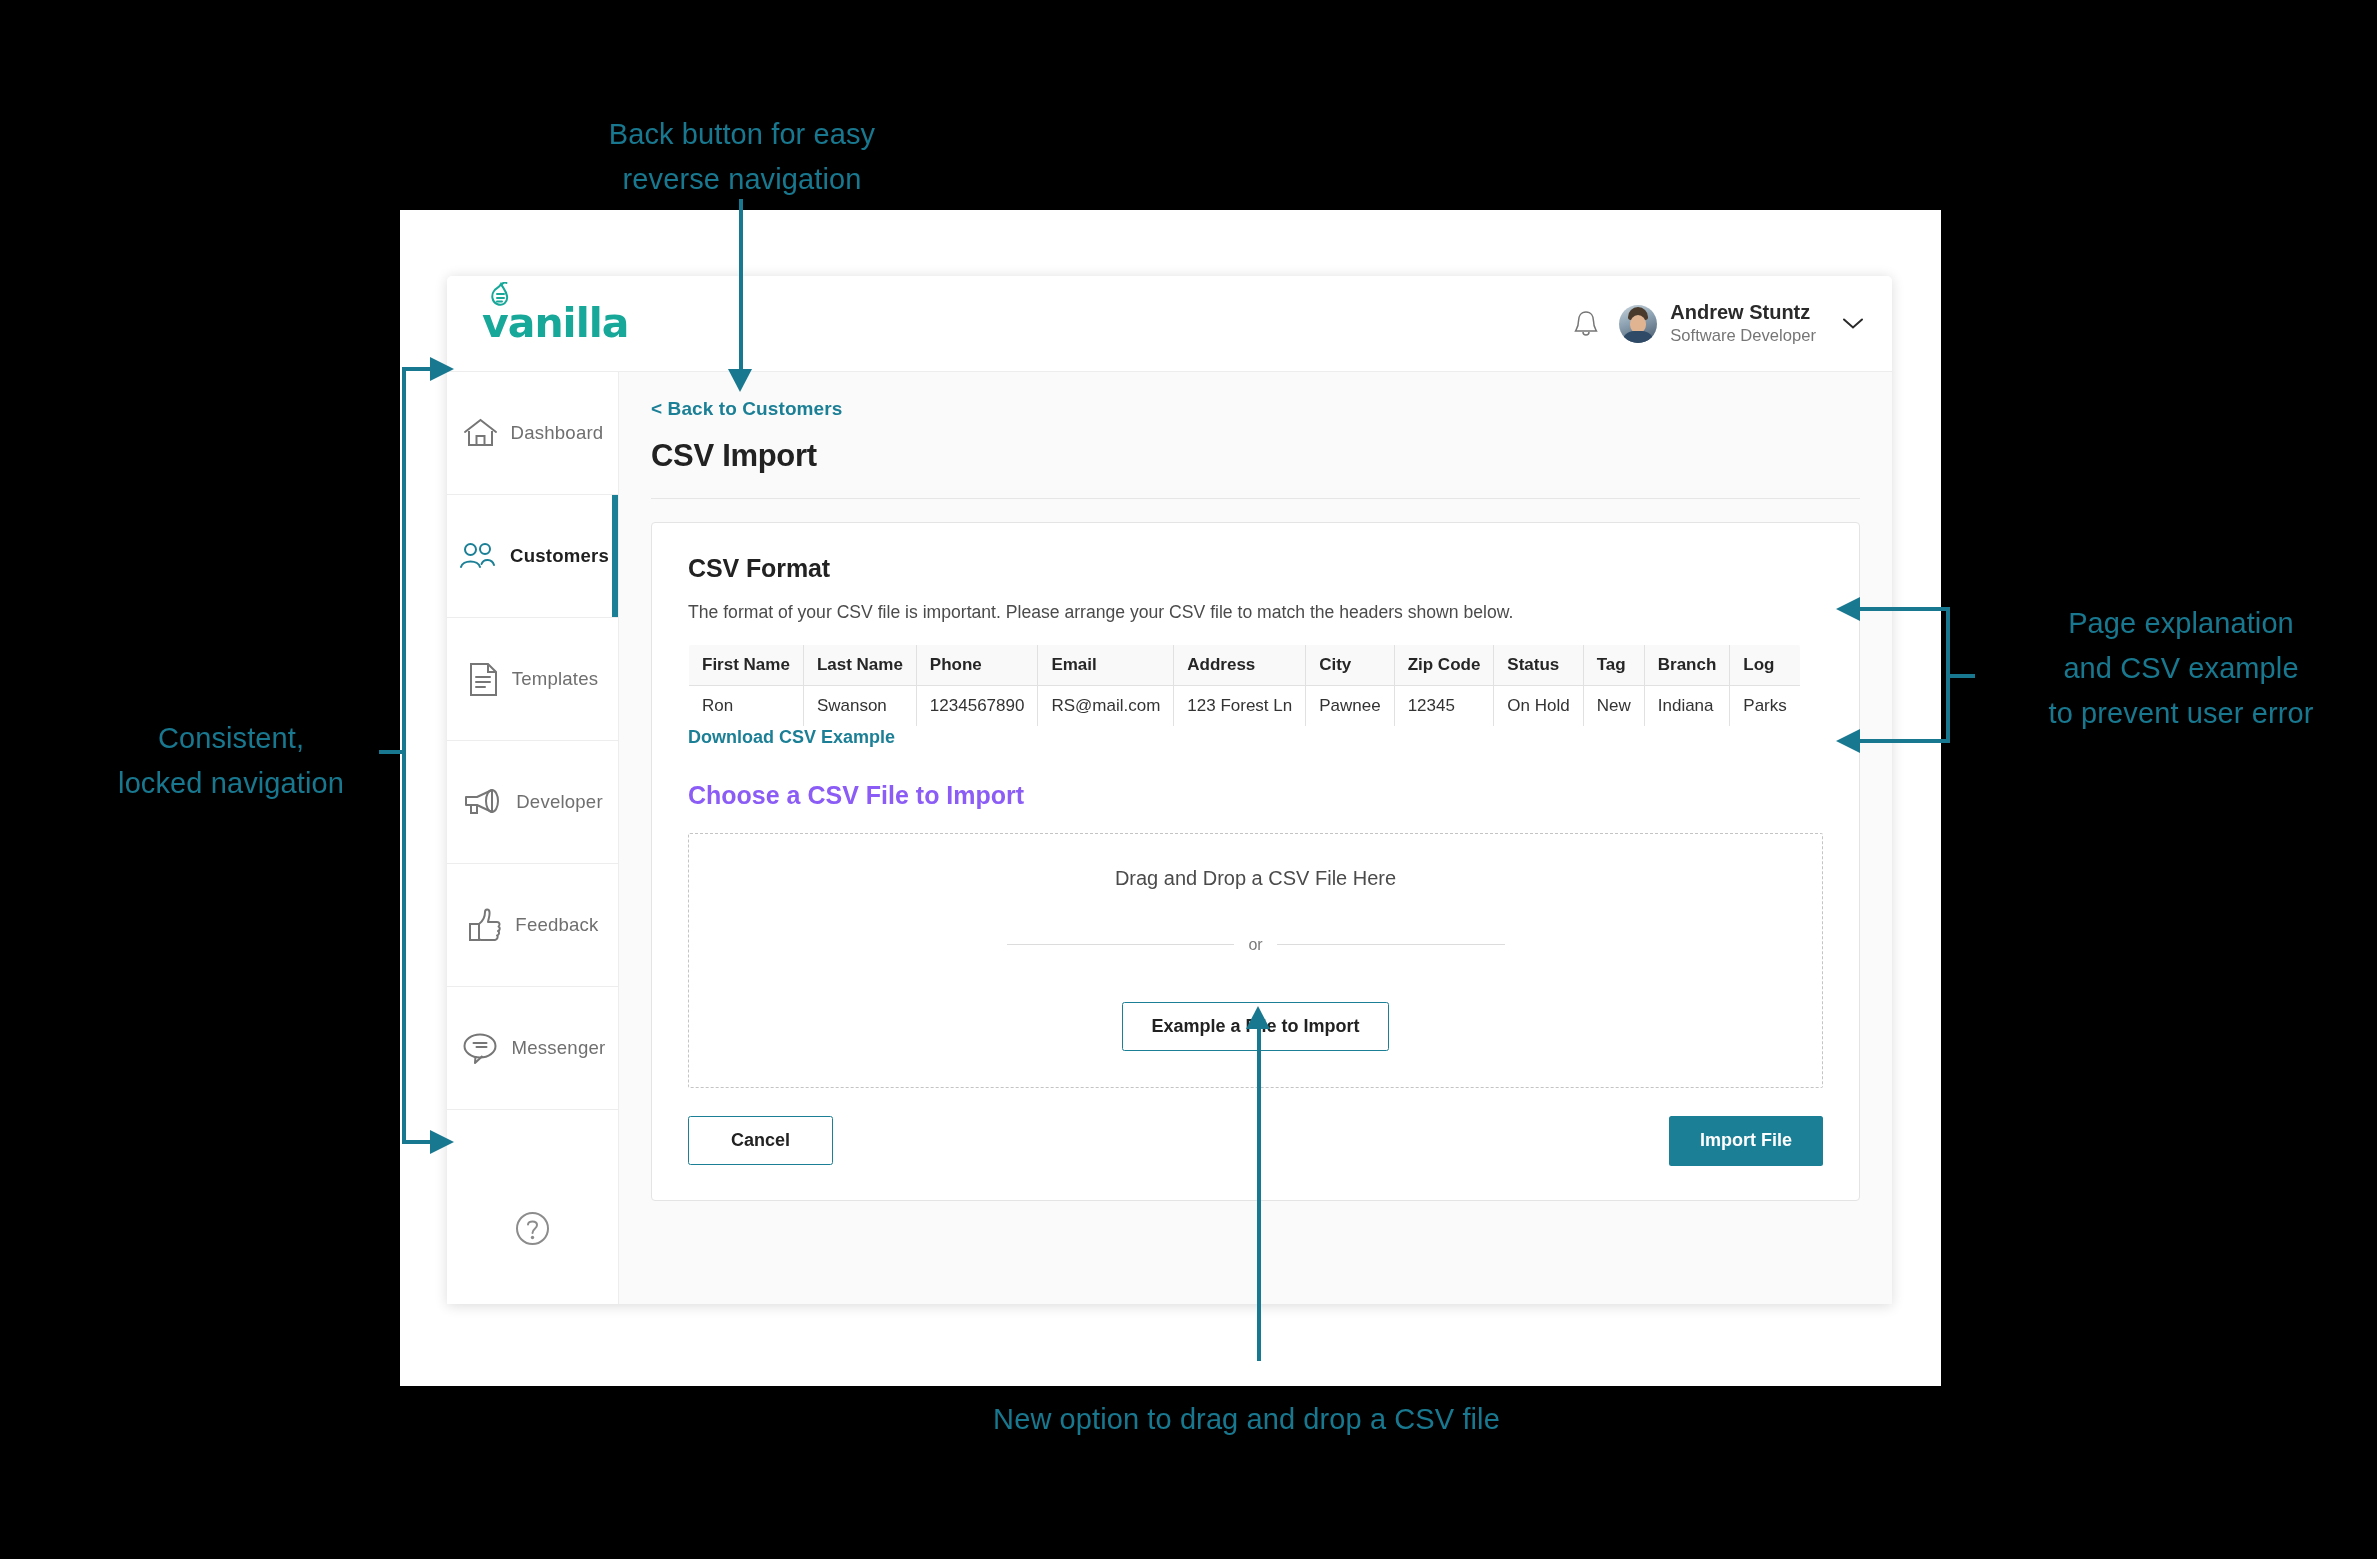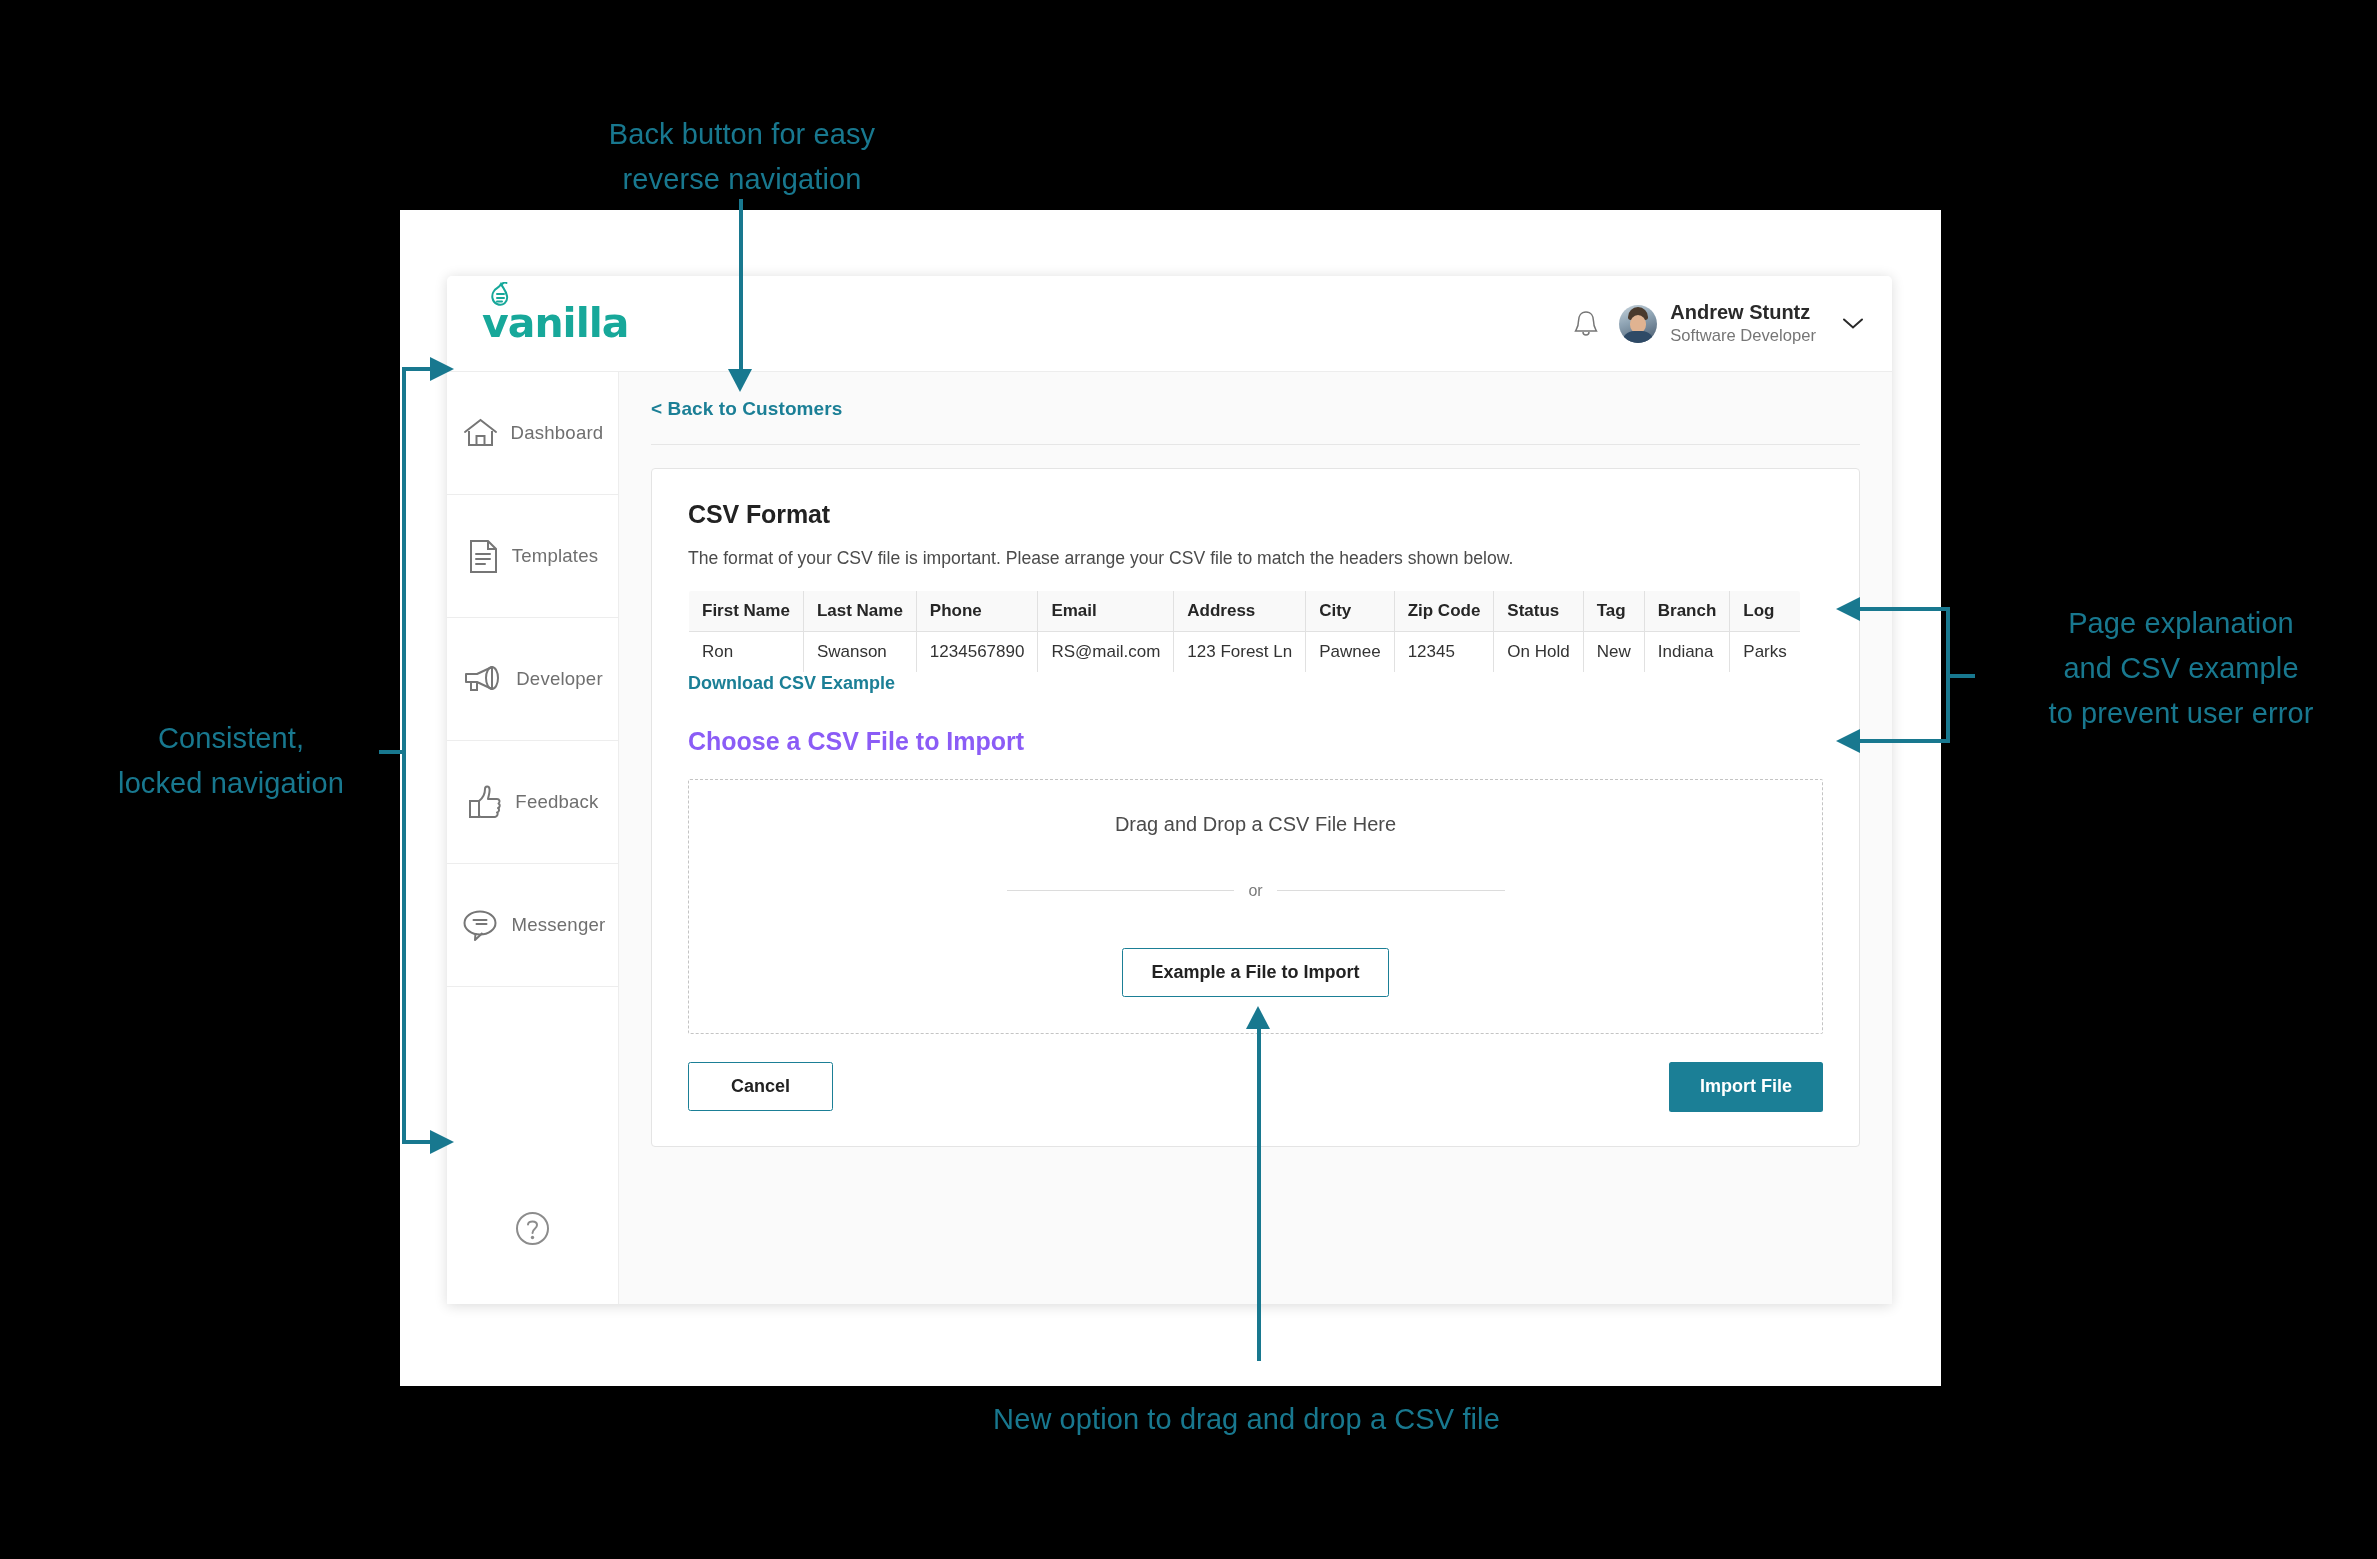--- a/index.html
+++ b/index.html
@@ -150,20 +150,31 @@
         <span class="ico">
           <svg width="37" height="32" viewBox="0 0 74 64">
             <path d="M6 30 L37 6 L68 30" fill="none" stroke="#767676" stroke-width="4" stroke-linecap="round"></path>
             <path d="M14 28 V56 H60 V28" fill="none" stroke="#767676" stroke-width="4"></path>
             <path d="M29 56 V38 H45 V56" fill="none" stroke="#767676" stroke-width="4"></path>
           </svg>
         </span>
         <span class="lbl">Dashboard</span>
       </div>
 
+      <div class="navitem active">
+        <span class="ico">
+          <svg width="42" height="31" viewBox="0 0 84 62">
+            <circle cx="29" cy="17" r="11" fill="none" stroke="#1b7f96" stroke-width="4"></circle>
+            <circle cx="58" cy="16" r="10" fill="none" stroke="#1b7f96" stroke-width="4"></circle>
+            <path d="M10 52 C13 37 45 37 48 52" fill="none" stroke="#1b7f96" stroke-width="4" stroke-linecap="round"></path>
+            <path d="M51 46 C55 35 72 35 76 48" fill="none" stroke="#1b7f96" stroke-width="4" stroke-linecap="round"></path>
+          </svg>
+        </span>
+        <span class="lbl">Customers</span>
+      </div>
 
       <div class="navitem">
         <span class="ico">
           <svg width="33" height="37" viewBox="0 0 66 74">
             <path d="M8 6 H42 L58 22 V68 H8 Z" fill="none" stroke="#767676" stroke-width="4"></path>
             <path d="M42 6 V22 H58" fill="none" stroke="#767676" stroke-width="4"></path>
             <path d="M18 32 h28 M18 42 h28 M18 52 h18" stroke="#767676" stroke-width="4" stroke-linecap="round"></path>
           </svg>
         </span>
         <span class="lbl">Templates</span>
@@ -208,20 +219,21 @@
         <svg width="39" height="39" viewBox="0 0 78 78">
           <circle cx="39" cy="39" r="31" fill="none" stroke="#8c8c8c" stroke-width="4"></circle>
           <path d="M30 31 C30 23 48 22 48 32 C48 40 39 39 39 48" fill="none" stroke="#8c8c8c" stroke-width="4" stroke-linecap="round"></path>
           <circle cx="39" cy="57" r="3.4" fill="#8c8c8c"></circle>
         </svg>
       </div>
     </div>
 
     <div class="main">
       <div class="backlink">&lt; Back to Customers</div>
+      <div class="ptitle">CSV Import</div>
       <div class="rule"></div>
 
       <div class="card">
         <h3>CSV Format</h3>
         <p class="desc">The format of your CSV file is important. Please arrange your CSV file to match the headers shown below.</p>
 
         <table class="csv">
           <thead>
               <tr id="thead-row">
                 <th>First Name</th>

